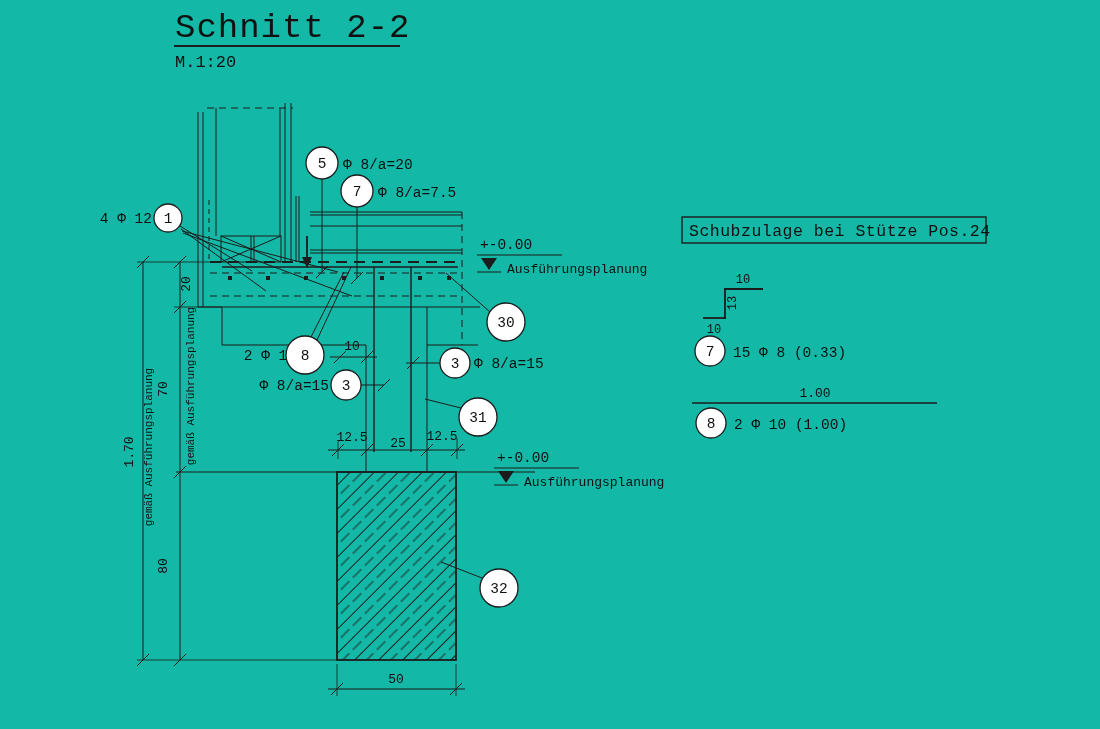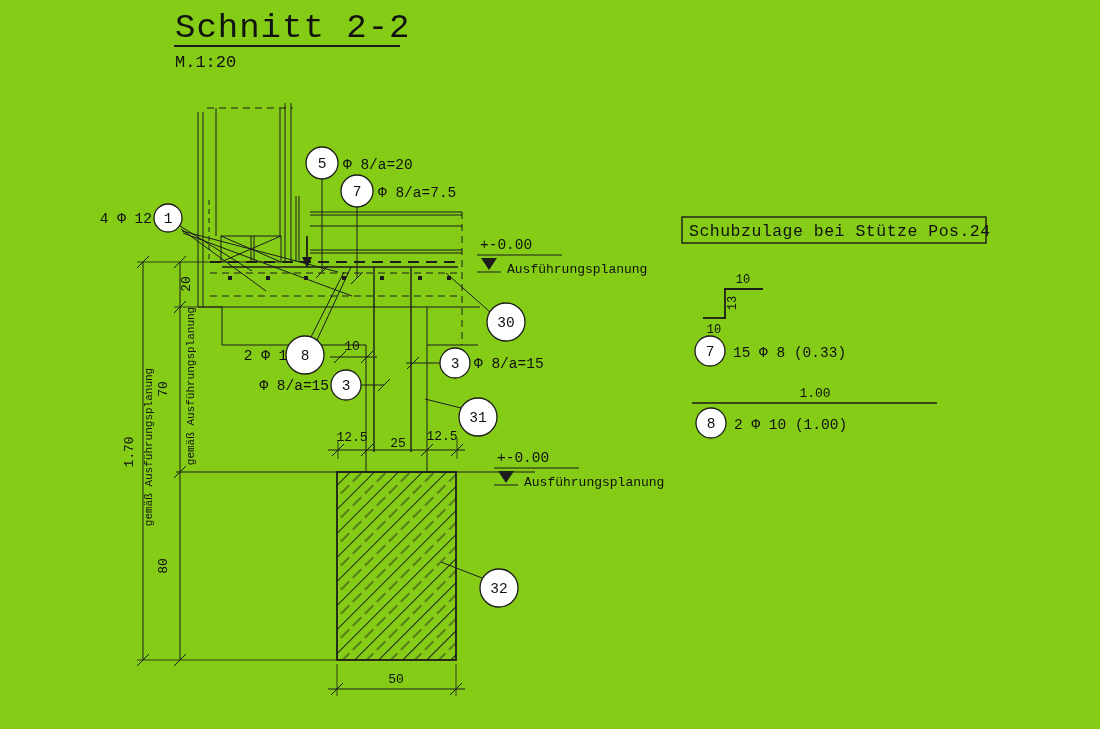--- a/index.html
+++ b/index.html
@@ -1,16 +1,16 @@
 <!DOCTYPE html>
 <html><head>
 <meta charset="utf-8">
 <style>
   html,body{margin:0;padding:0;background:#ffffff;}
-  #page{position:relative;width:1100px;height:729px;background:#84cc16;overflow:hidden;}
+  #page{position:relative;width:1100px;height:729px;background:#14b8a6;overflow:hidden;}
   svg{display:block;}
   .ln{stroke:#1c1c1c;stroke-width:1;fill:none;stroke-linecap:butt;}
   .w2{stroke-width:1.8;}
   .w15{stroke-width:1.4;}
   .thin{stroke-width:0.8;}
   .dash{stroke-dasharray:7 5;}
   .dashs{stroke-dasharray:5 4;}
   .dashb{stroke-dasharray:11 7;}
   .fillb{fill:#1c1c1c;stroke:none;}
   .callout{fill:#ffffff;stroke:#1c1c1c;stroke-width:1.3;}

